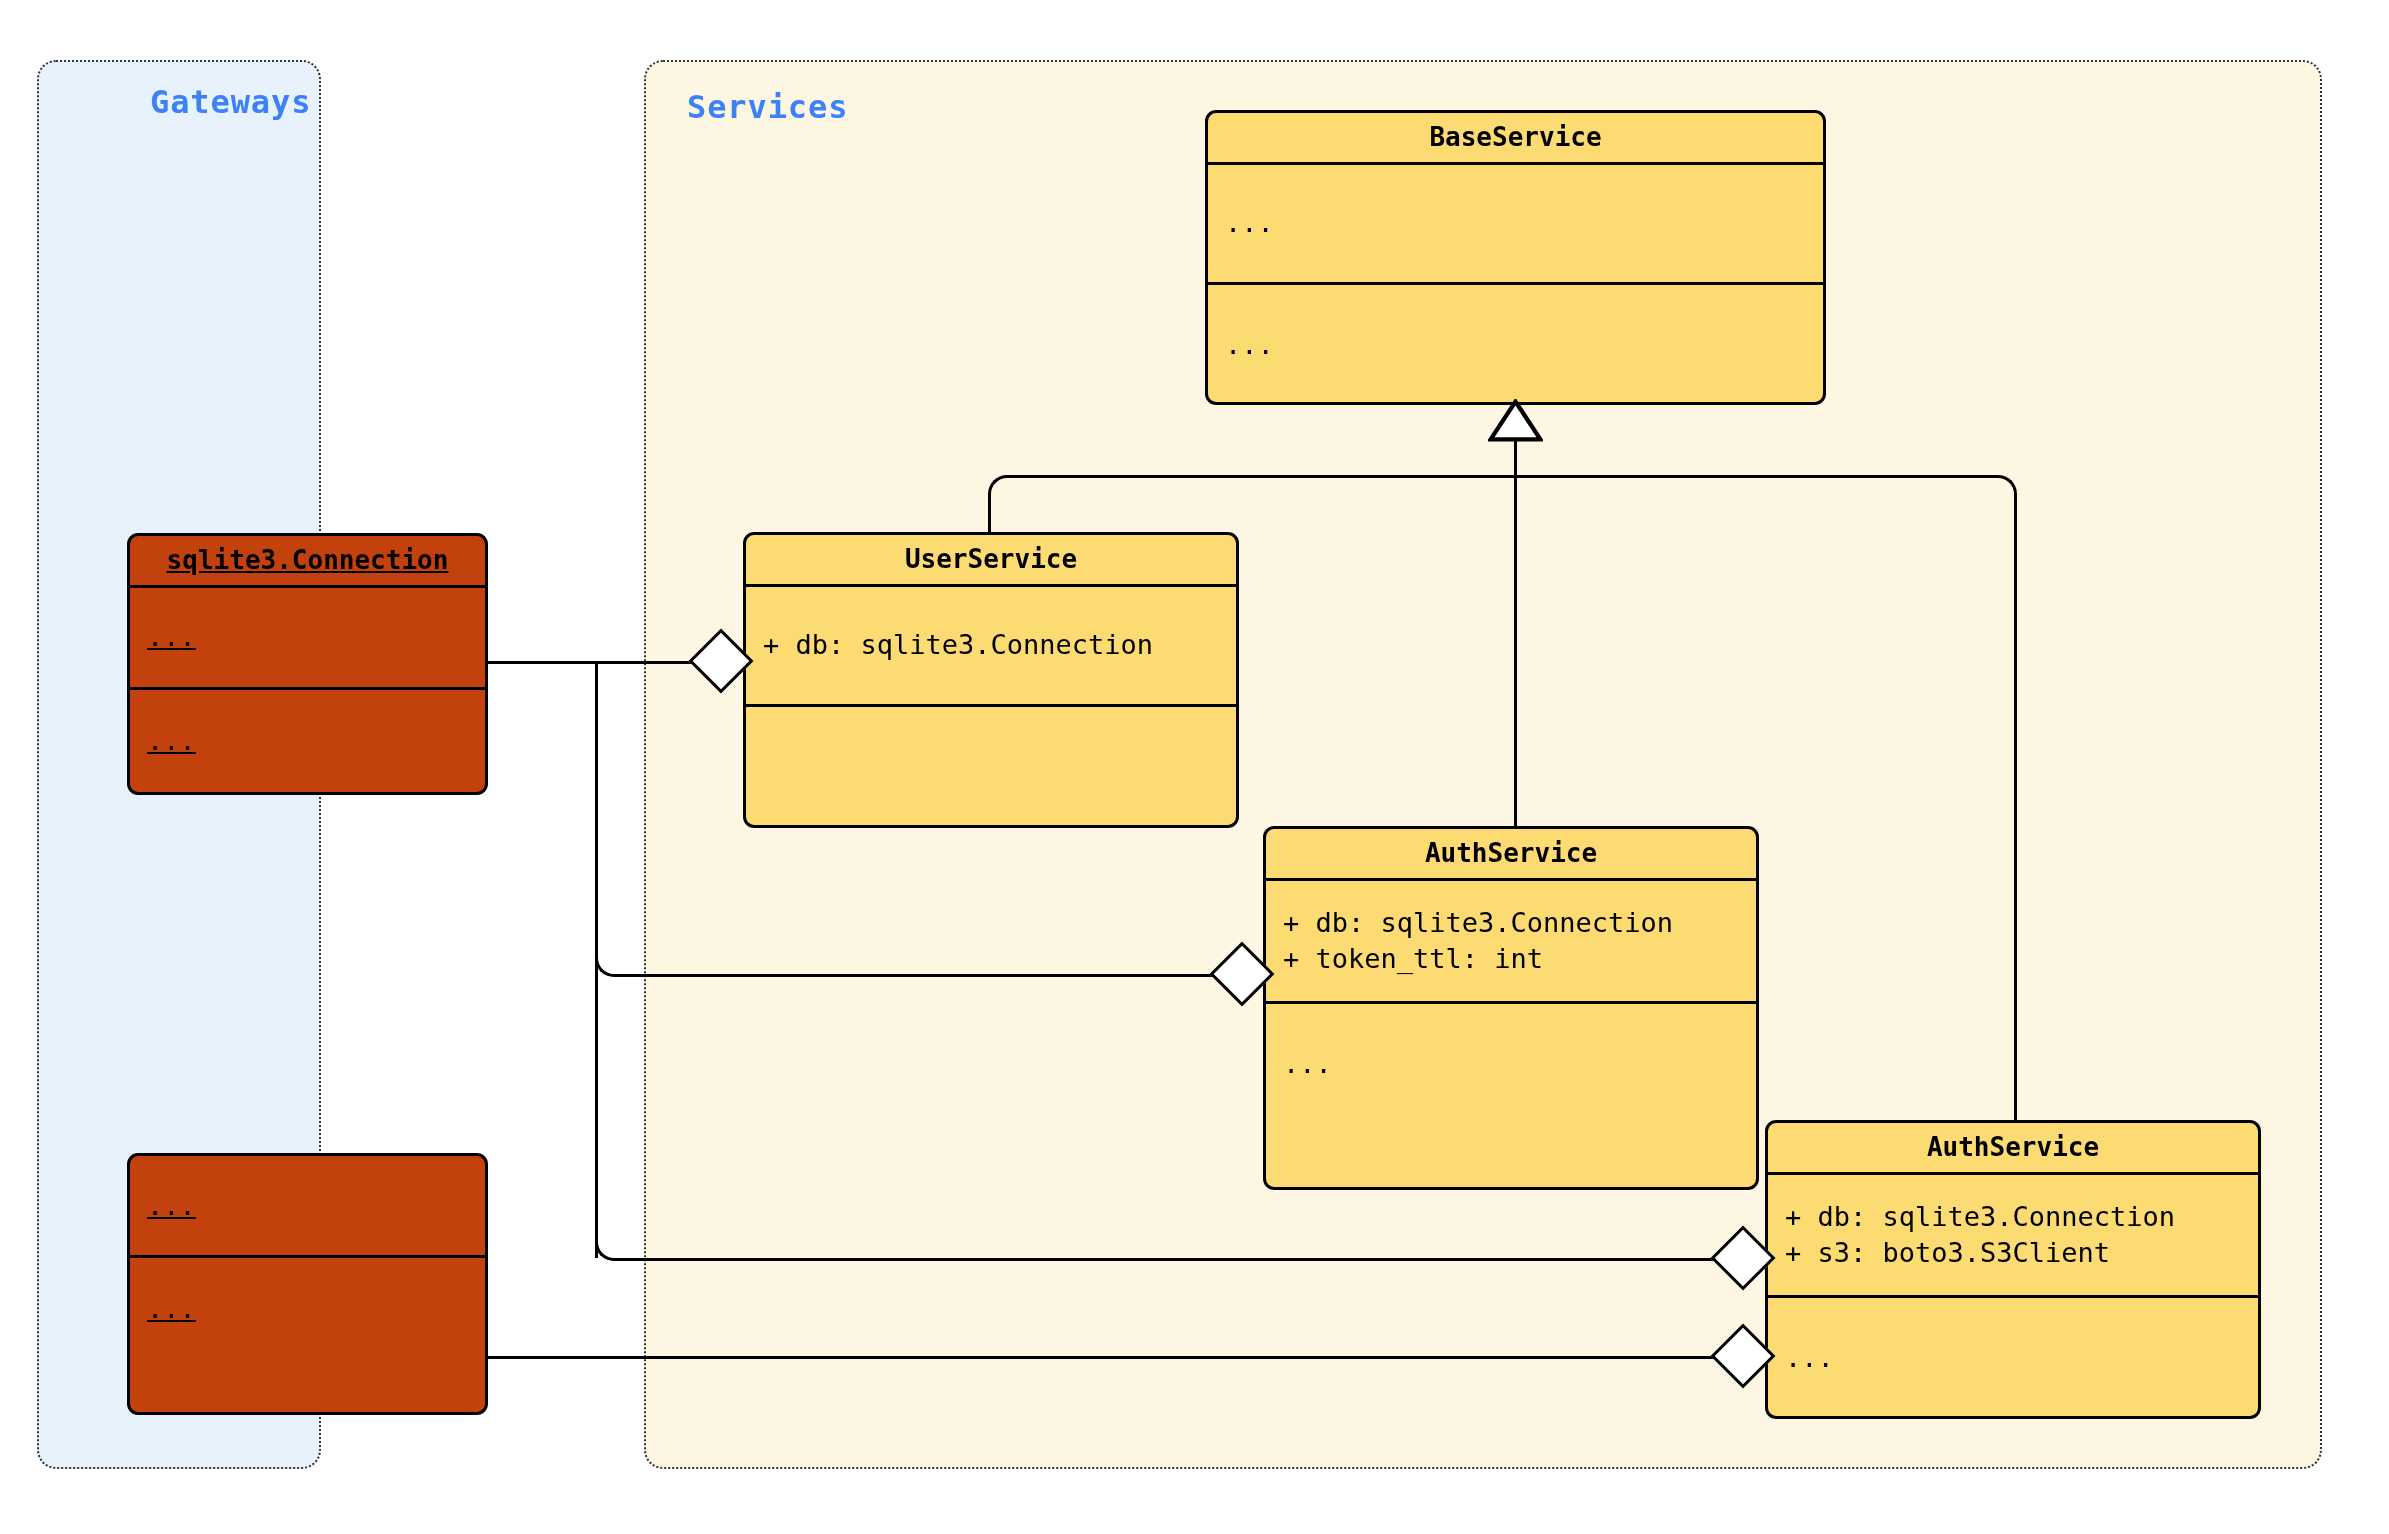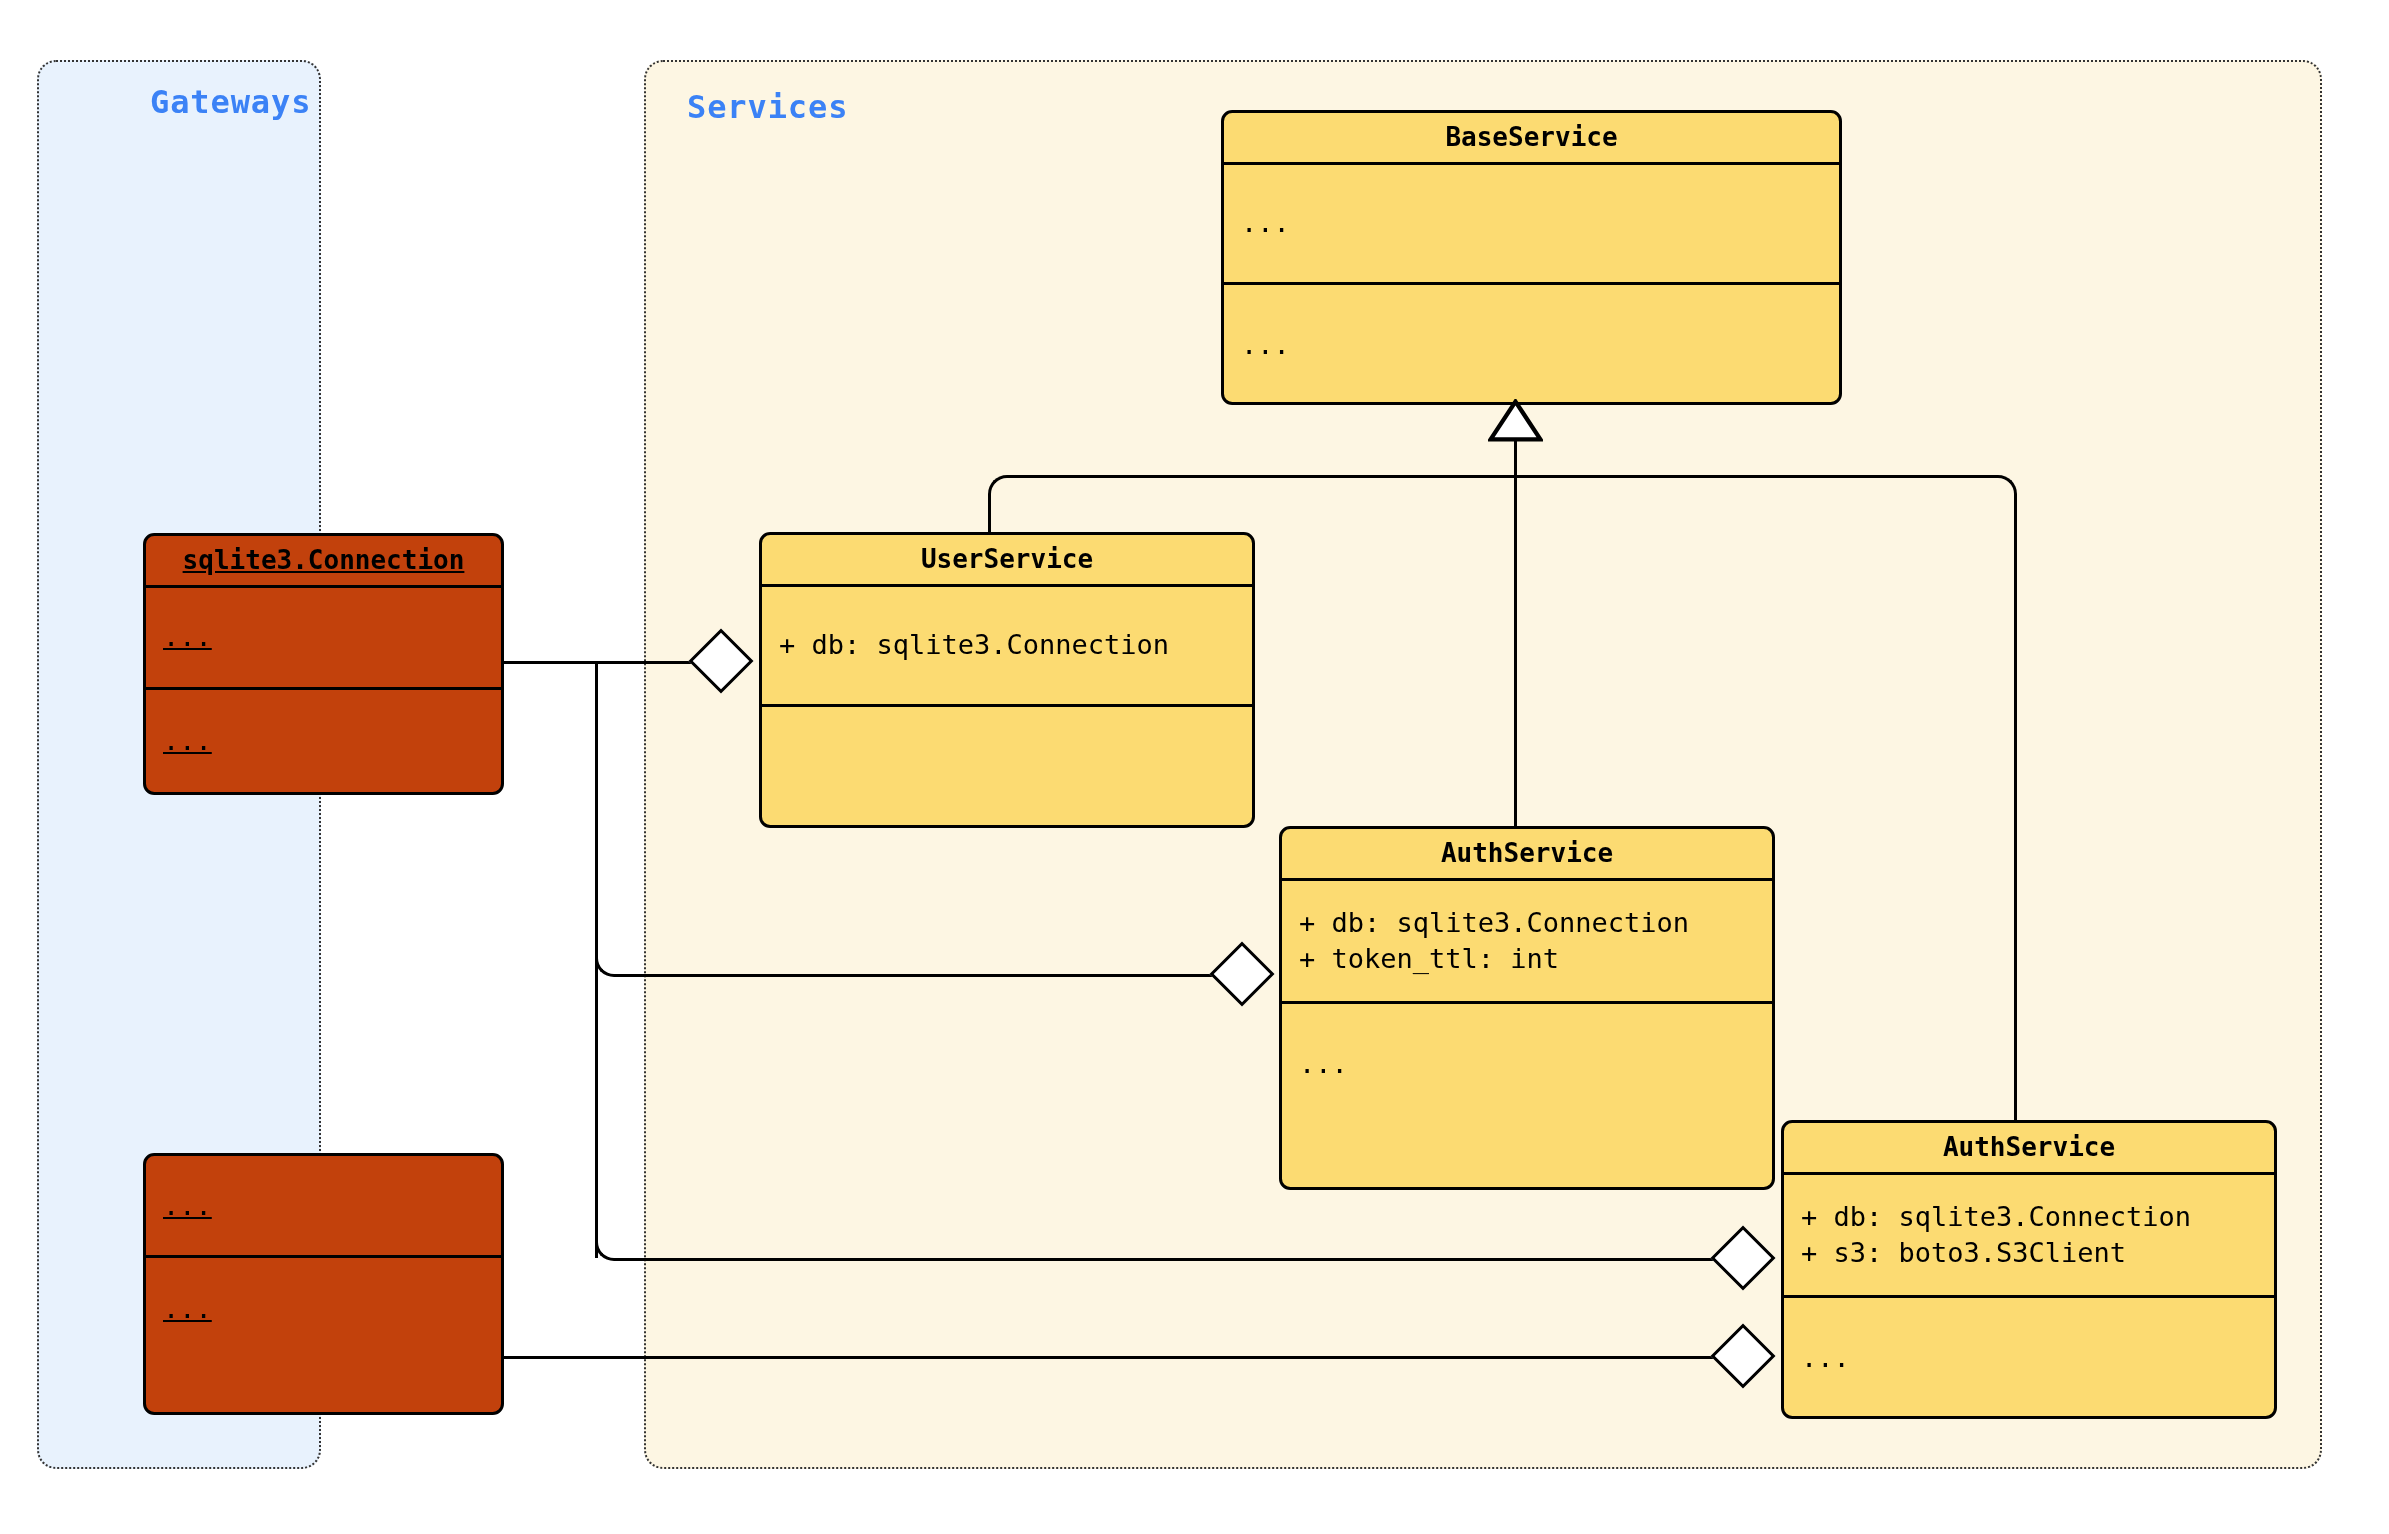--- a/index.html
+++ b/index.html
@@ -31,21 +31,20 @@
     white-space: nowrap;
   }
   
   .uml-class {
     position: absolute;
     box-sizing: border-box;
     border: 3.4px solid #000000;
     border-radius: 11.2px;
     overflow: hidden;
     z-index: 5;
-    margin-left: 16px;
   }
   .uml-name {
     text-align: center;
     font-weight: bold;
     font-size: 26px;
     line-height: 1.05;
     color: #000000;
     padding: 11.2px 8.6px 10.3px 8.6px;
     box-sizing: border-box;
     border-bottom: 3.4px solid #000000;

